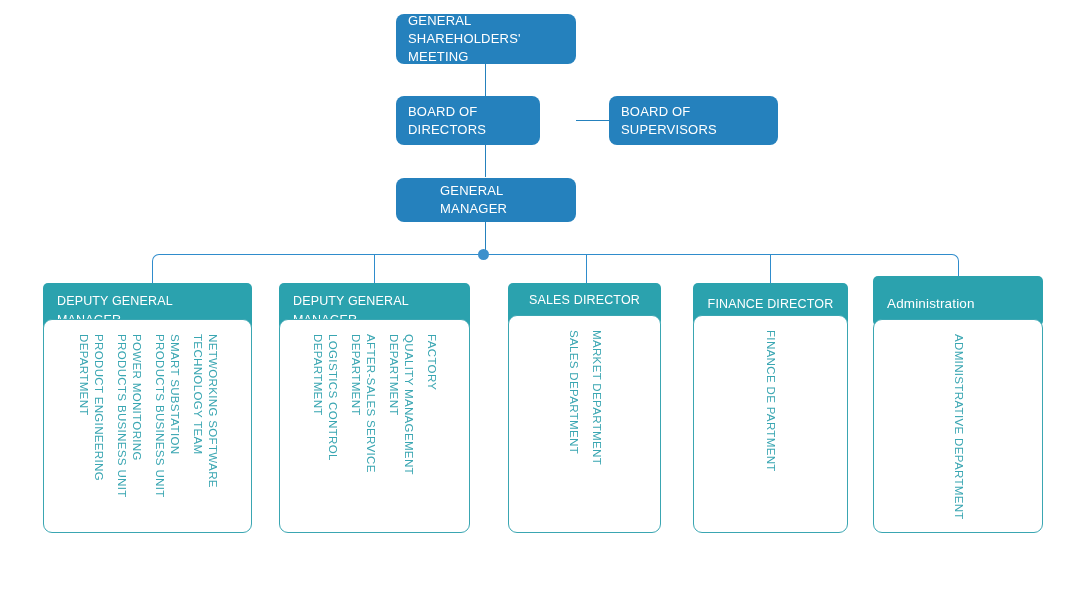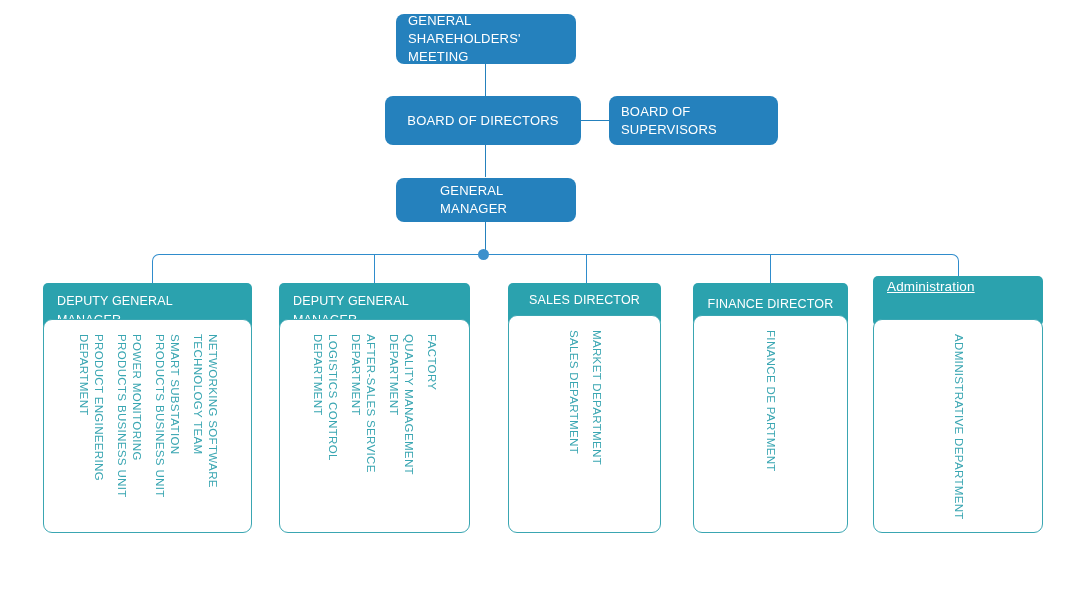--- a/index.html
+++ b/index.html
@@ -90,22 +90,21 @@
     box-sizing: border-box;
     padding: 9px 14px 0 14px;
     font-size: 12.5px;
     line-height: 19px;
     letter-spacing: 0.15px;
     z-index: 2;
   }
   .dept-head.mixed {
     font-size: 13.5px;
     line-height: 21px;
-    padding-top: 0;
-    text-decoration: underline;
+    padding-top: 17px;
   }
   .dept-body {
     position: absolute;
     left: 0;
     background: #ffffff;
     border: 1px solid #3aa6b2;
     border-radius: 9px;
     box-sizing: border-box;
     z-index: 3;
     display: flex;
@@ -148,21 +147,21 @@
   <div class="bus-drop" style="left:586px; top:255px; height:28px;"></div>
   <div class="bus-drop" style="left:770px; top:255px; height:28px;"></div>
   <div class="bus-drop" style="left:958px; top:262px; height:21px;"></div>
 
   <div class="junction-dot" style="left:478px; top:249px;"></div>
 
   <div class="tier-box" style="left:396px; top:14px; width:180px; height:50px;">
     <span class="txt">GENERAL SHAREHOLDERS' MEETING</span>
   </div>
 
-  <div class="tier-box center-txt" style="left:385px; top:96px; width:196px; height:49px;">
+  <div class="tier-box center-txt" style="left:396px; top:96px; width:144px; height:49px;">
     <span class="txt">BOARD OF DIRECTORS</span>
   </div>
 
   <div class="tier-box center-txt" style="left:609px; top:96px; width:169px; height:49px;">
     <span class="txt">BOARD OF SUPERVISORS</span>
   </div>
 
   <div class="tier-box center-txt" style="left:396px; top:178px; width:180px; height:44px;padding-left:44px;">
     <span class="txt">GENERAL MANAGER</span>
   </div>

